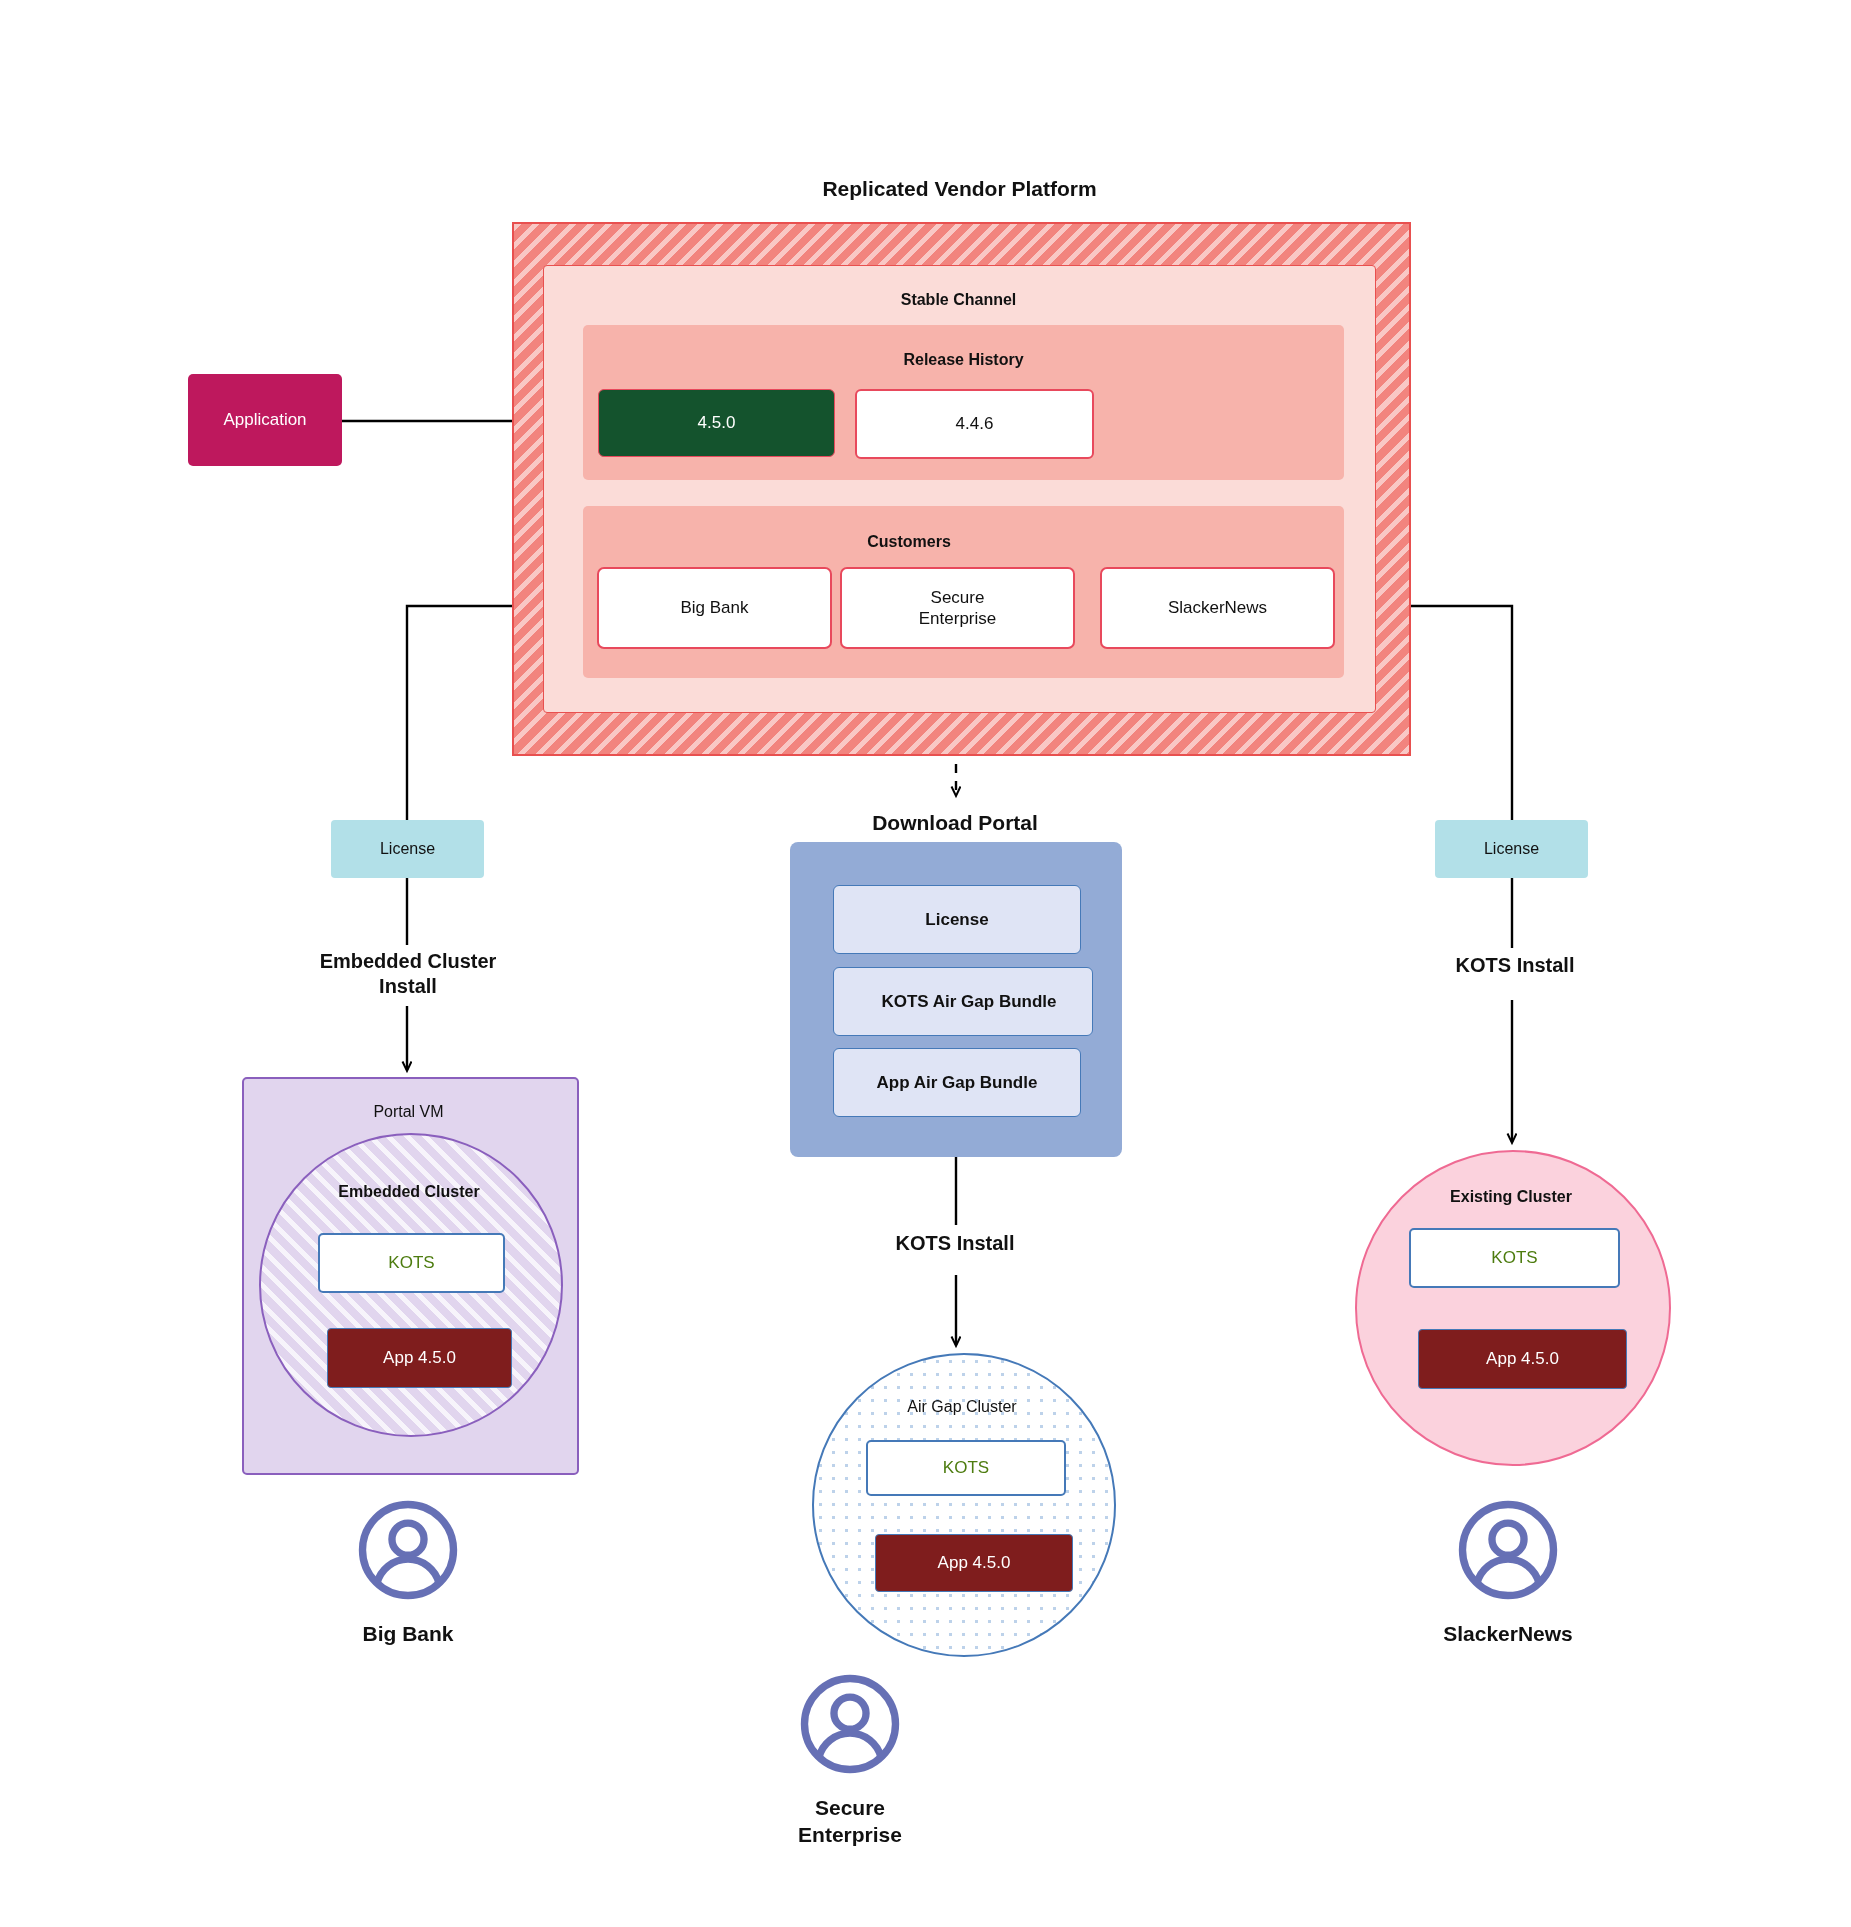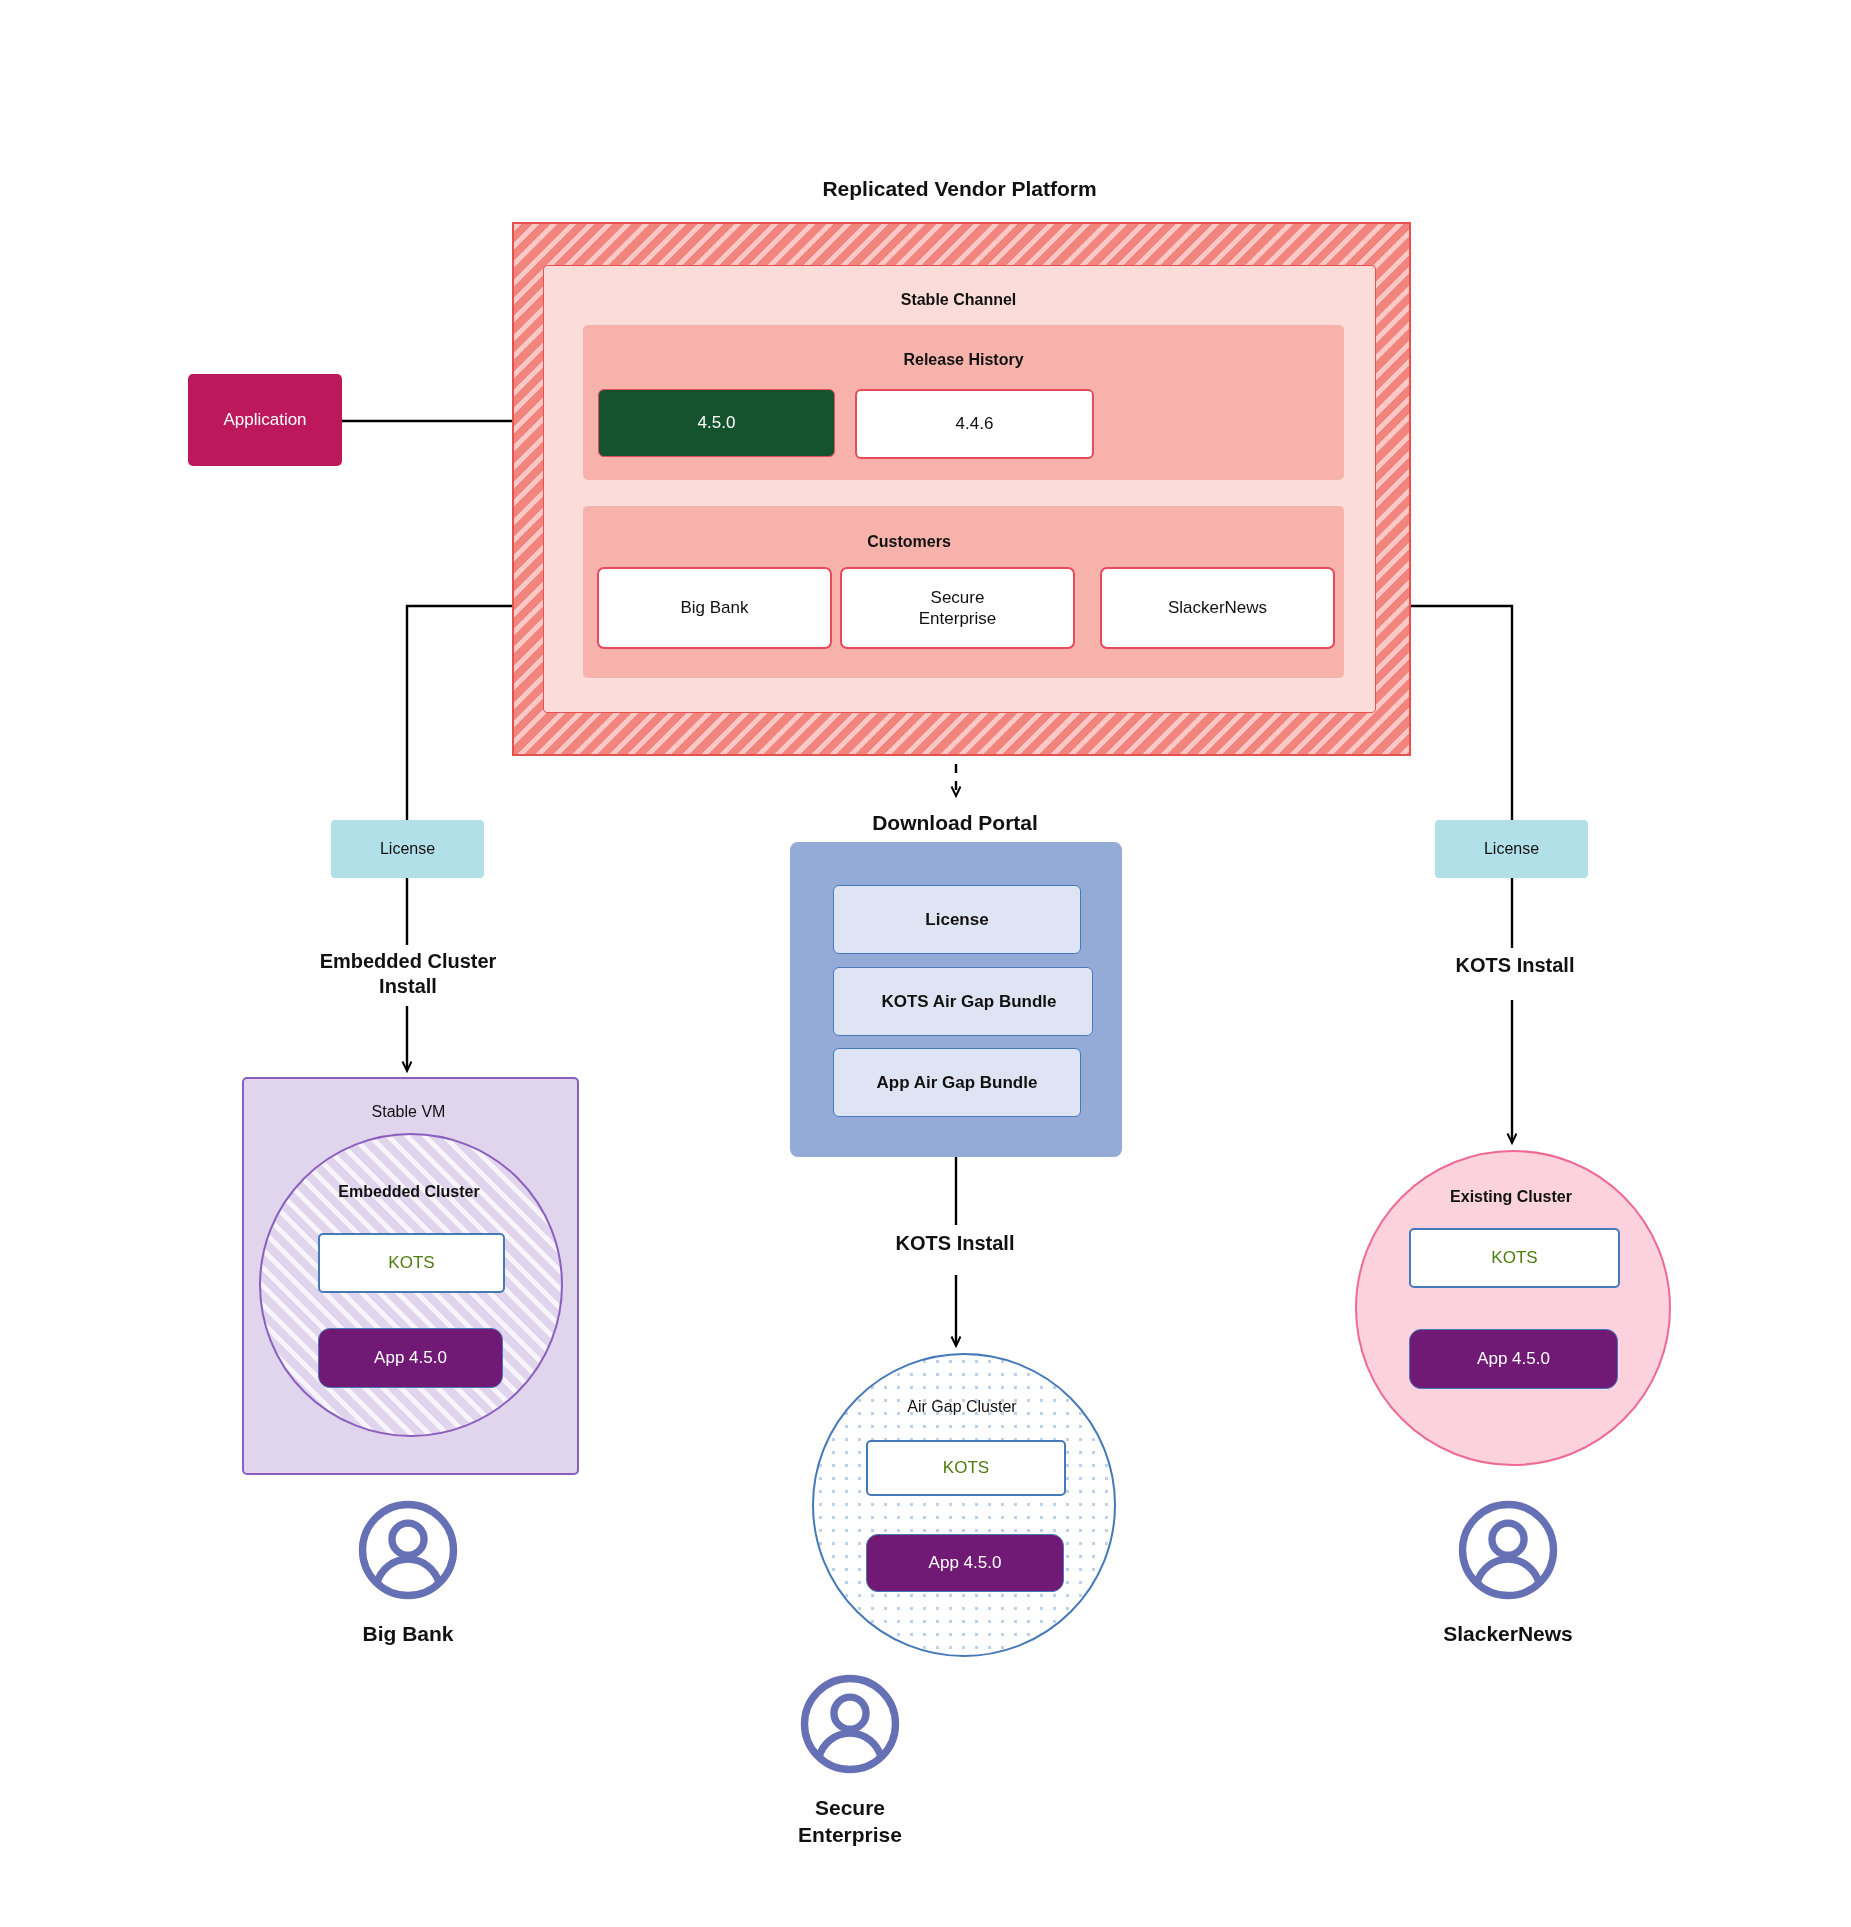--- a/index.html
+++ b/index.html
@@ -99,22 +99,22 @@
   #airgap-circle{position:absolute;left:812px;top:1353px;width:300px;height:300px;
     border-radius:50%;background-color:#ffffff;border:2px solid #4579b8;
     background-image:radial-gradient(#bdd2ea 1.7px, rgba(0,0,0,0) 1.8px);
     background-size:13px 13px;}
   #airgap-title{position:absolute;left:812px;top:1395px;width:300px;height:24px;
     font-size:16px;font-weight:500;}
 
   
   .kots-chip{position:absolute;background:#ffffff;border:2px solid #4579b8;
     border-radius:5px;font-size:17px;color:#4d7c0f;}
-  .app-chip{position:absolute;background:#701a75;border:1px solid #4579b8;
-    border-radius:12px;font-size:17px;color:#ffffff;}
+  .app-chip{position:absolute;background:#7f1d1d;border:1px solid #4579b8;
+    border-radius:4px;font-size:17px;color:#ffffff;margin-left:9px;}
 
   #kots-embedded{left:318px;top:1233px;width:183px;height:56px;}
   #app-embedded{left:318px;top:1328px;width:183px;height:58px;}
 
   #kots-existing{left:1409px;top:1228px;width:207px;height:56px;}
   #app-existing{left:1409px;top:1329px;width:207px;height:58px;}
 
   #kots-airgap{left:866px;top:1440px;width:196px;height:52px;}
   #app-airgap{left:866px;top:1534px;width:196px;height:56px;}
 
@@ -187,21 +187,21 @@
 Enterprise</div>
   <div class="lbl customer-chip" id="cust-slacker">SlackerNews</div>
 
   <div class="lbl" id="application-box">Application</div>
 
   <div class="lbl license-chip" id="license-left">License</div>
   <div class="lbl" id="embedded-install-label">Embedded Cluster
 Install</div>
 
   <div id="linusvm-box"></div>
-  <div class="lbl" id="linusvm-title">Stable VM</div>
+  <div class="lbl" id="linusvm-title">Portal VM</div>
   <div id="embedded-cluster-circle"></div>
   <div class="lbl" id="embedded-cluster-title">Embedded Cluster</div>
   <div class="lbl kots-chip" id="kots-embedded">KOTS</div>
   <div class="lbl app-chip" id="app-embedded">App 4.5.0</div>
 
   <div class="lbl" id="download-portal-title">Download  Portal</div>
   <div id="portal-box"></div>
   <div class="lbl portal-item" id="portal-license">License</div>
   <div class="lbl portal-item" id="portal-kots-bundle">KOTS Air Gap Bundle</div>
   <div class="lbl portal-item" id="portal-app-bundle">App Air Gap Bundle</div>

